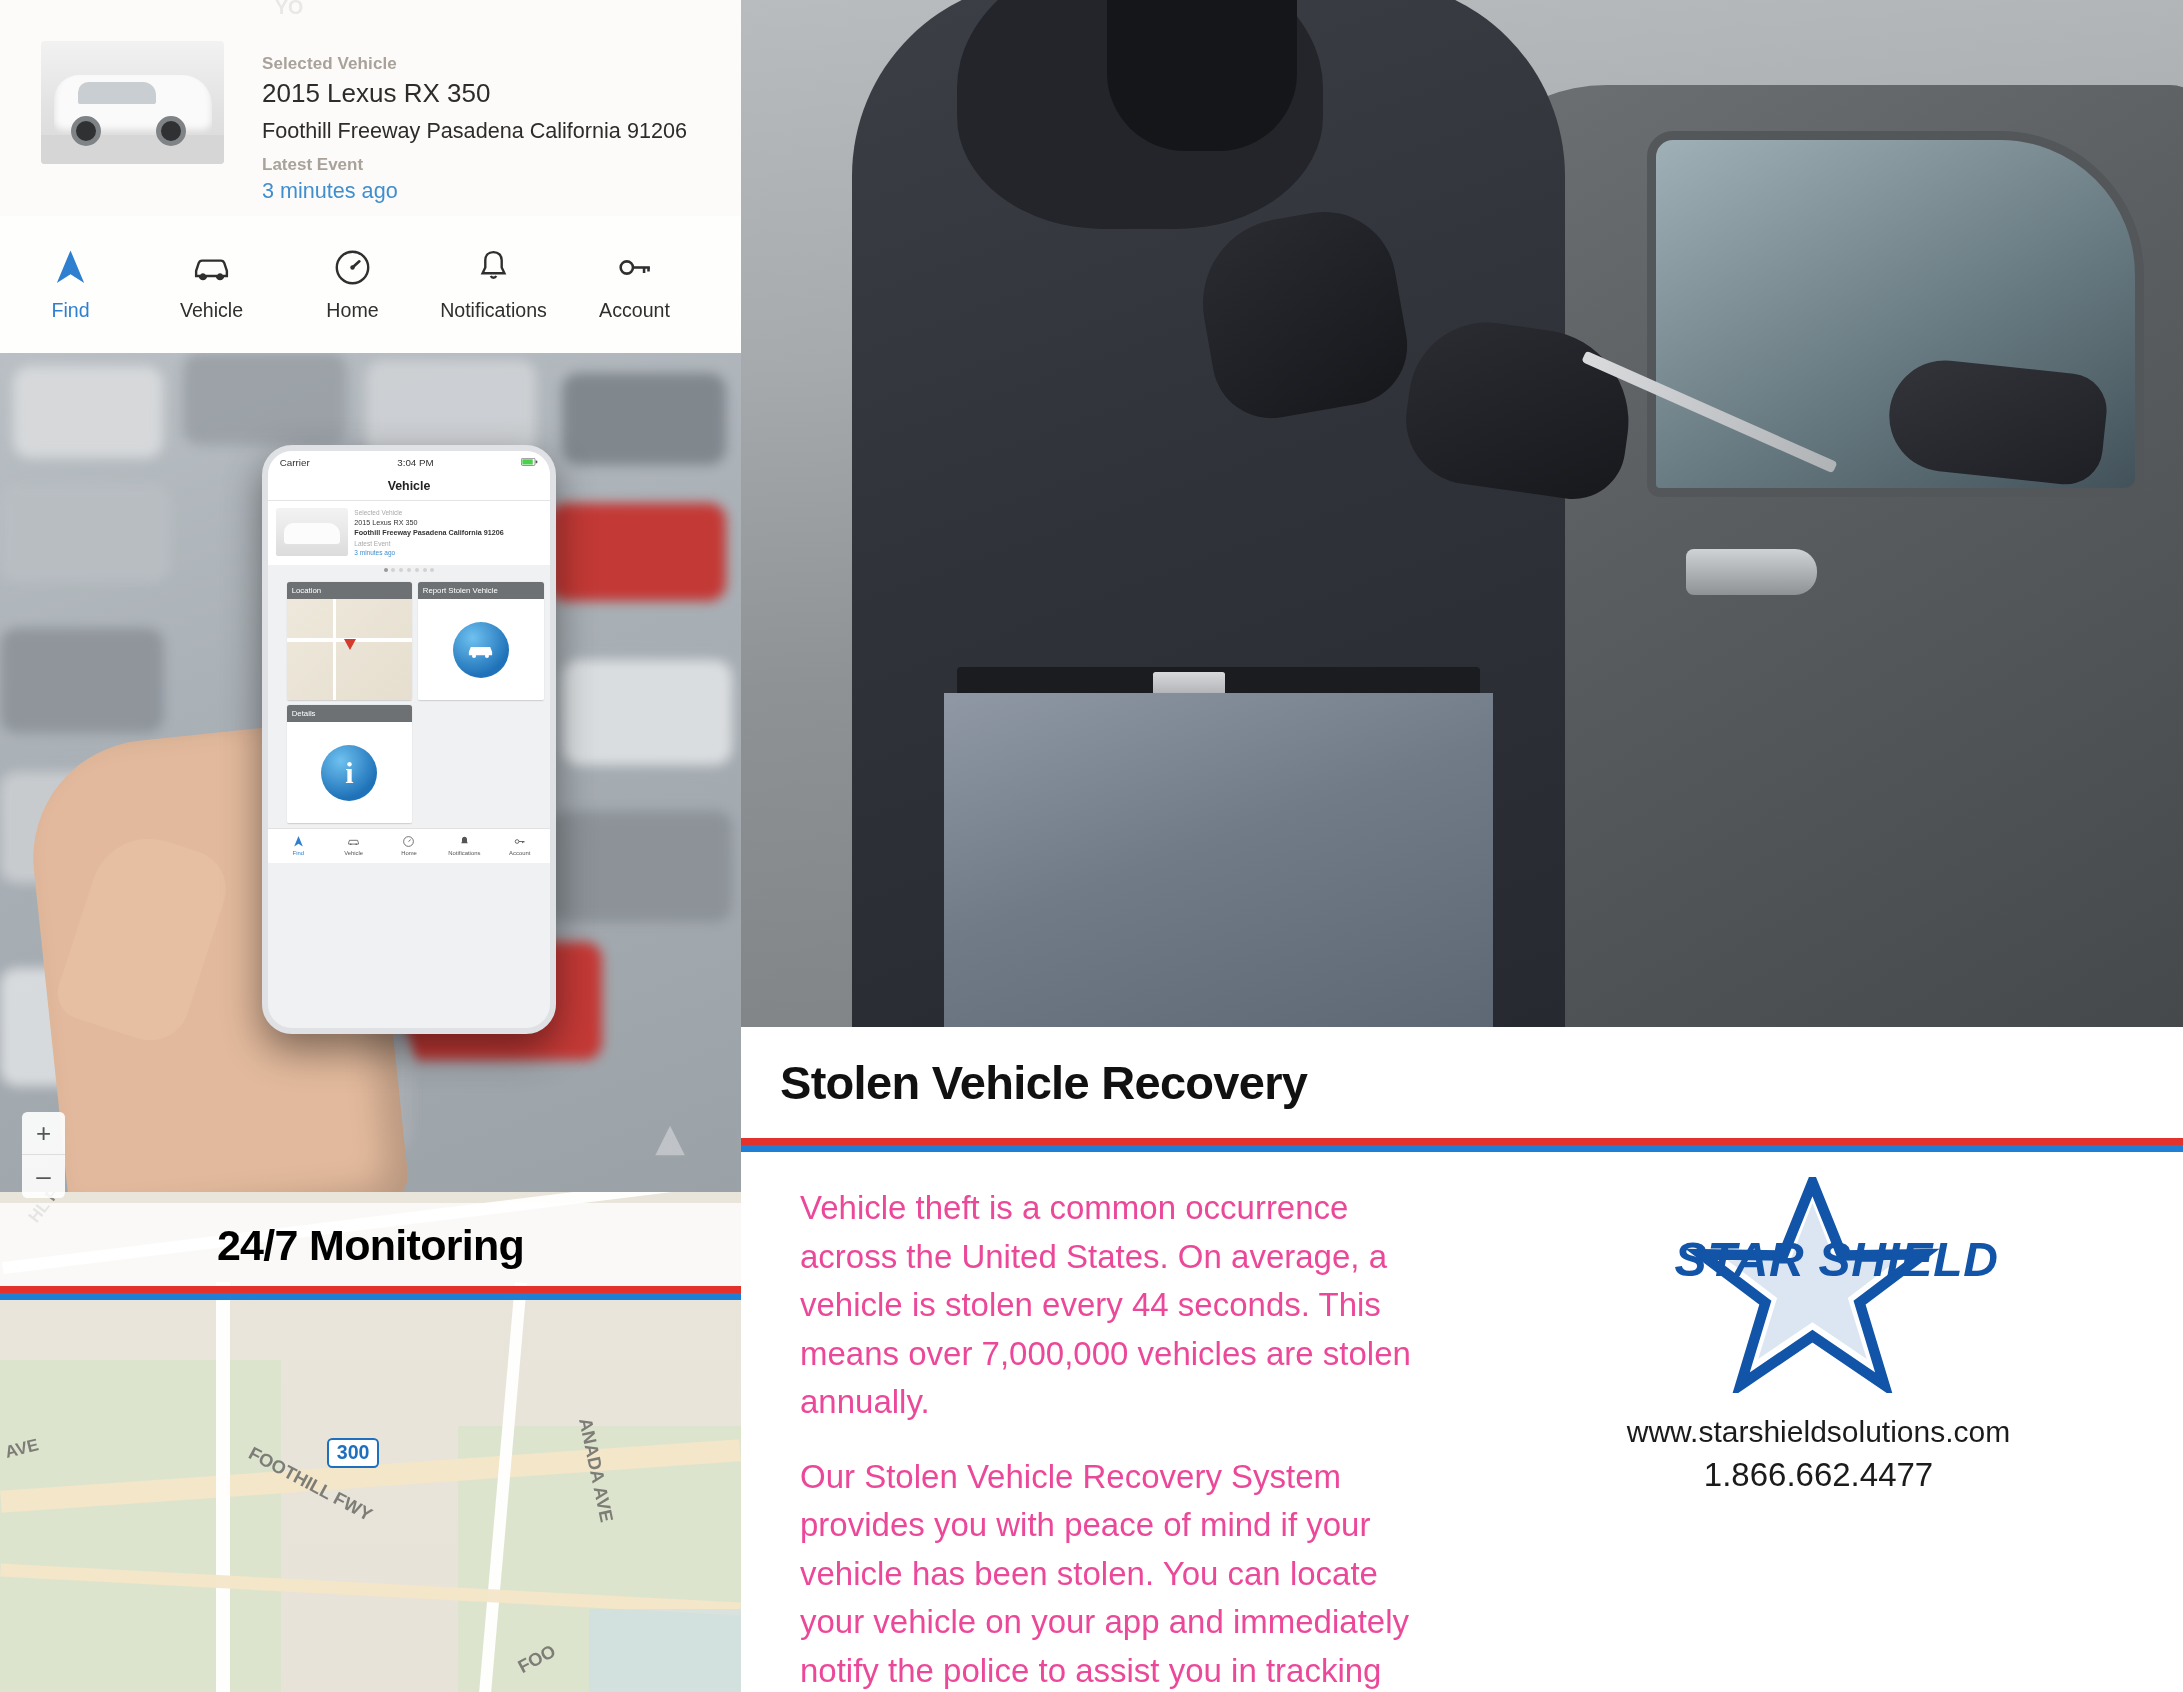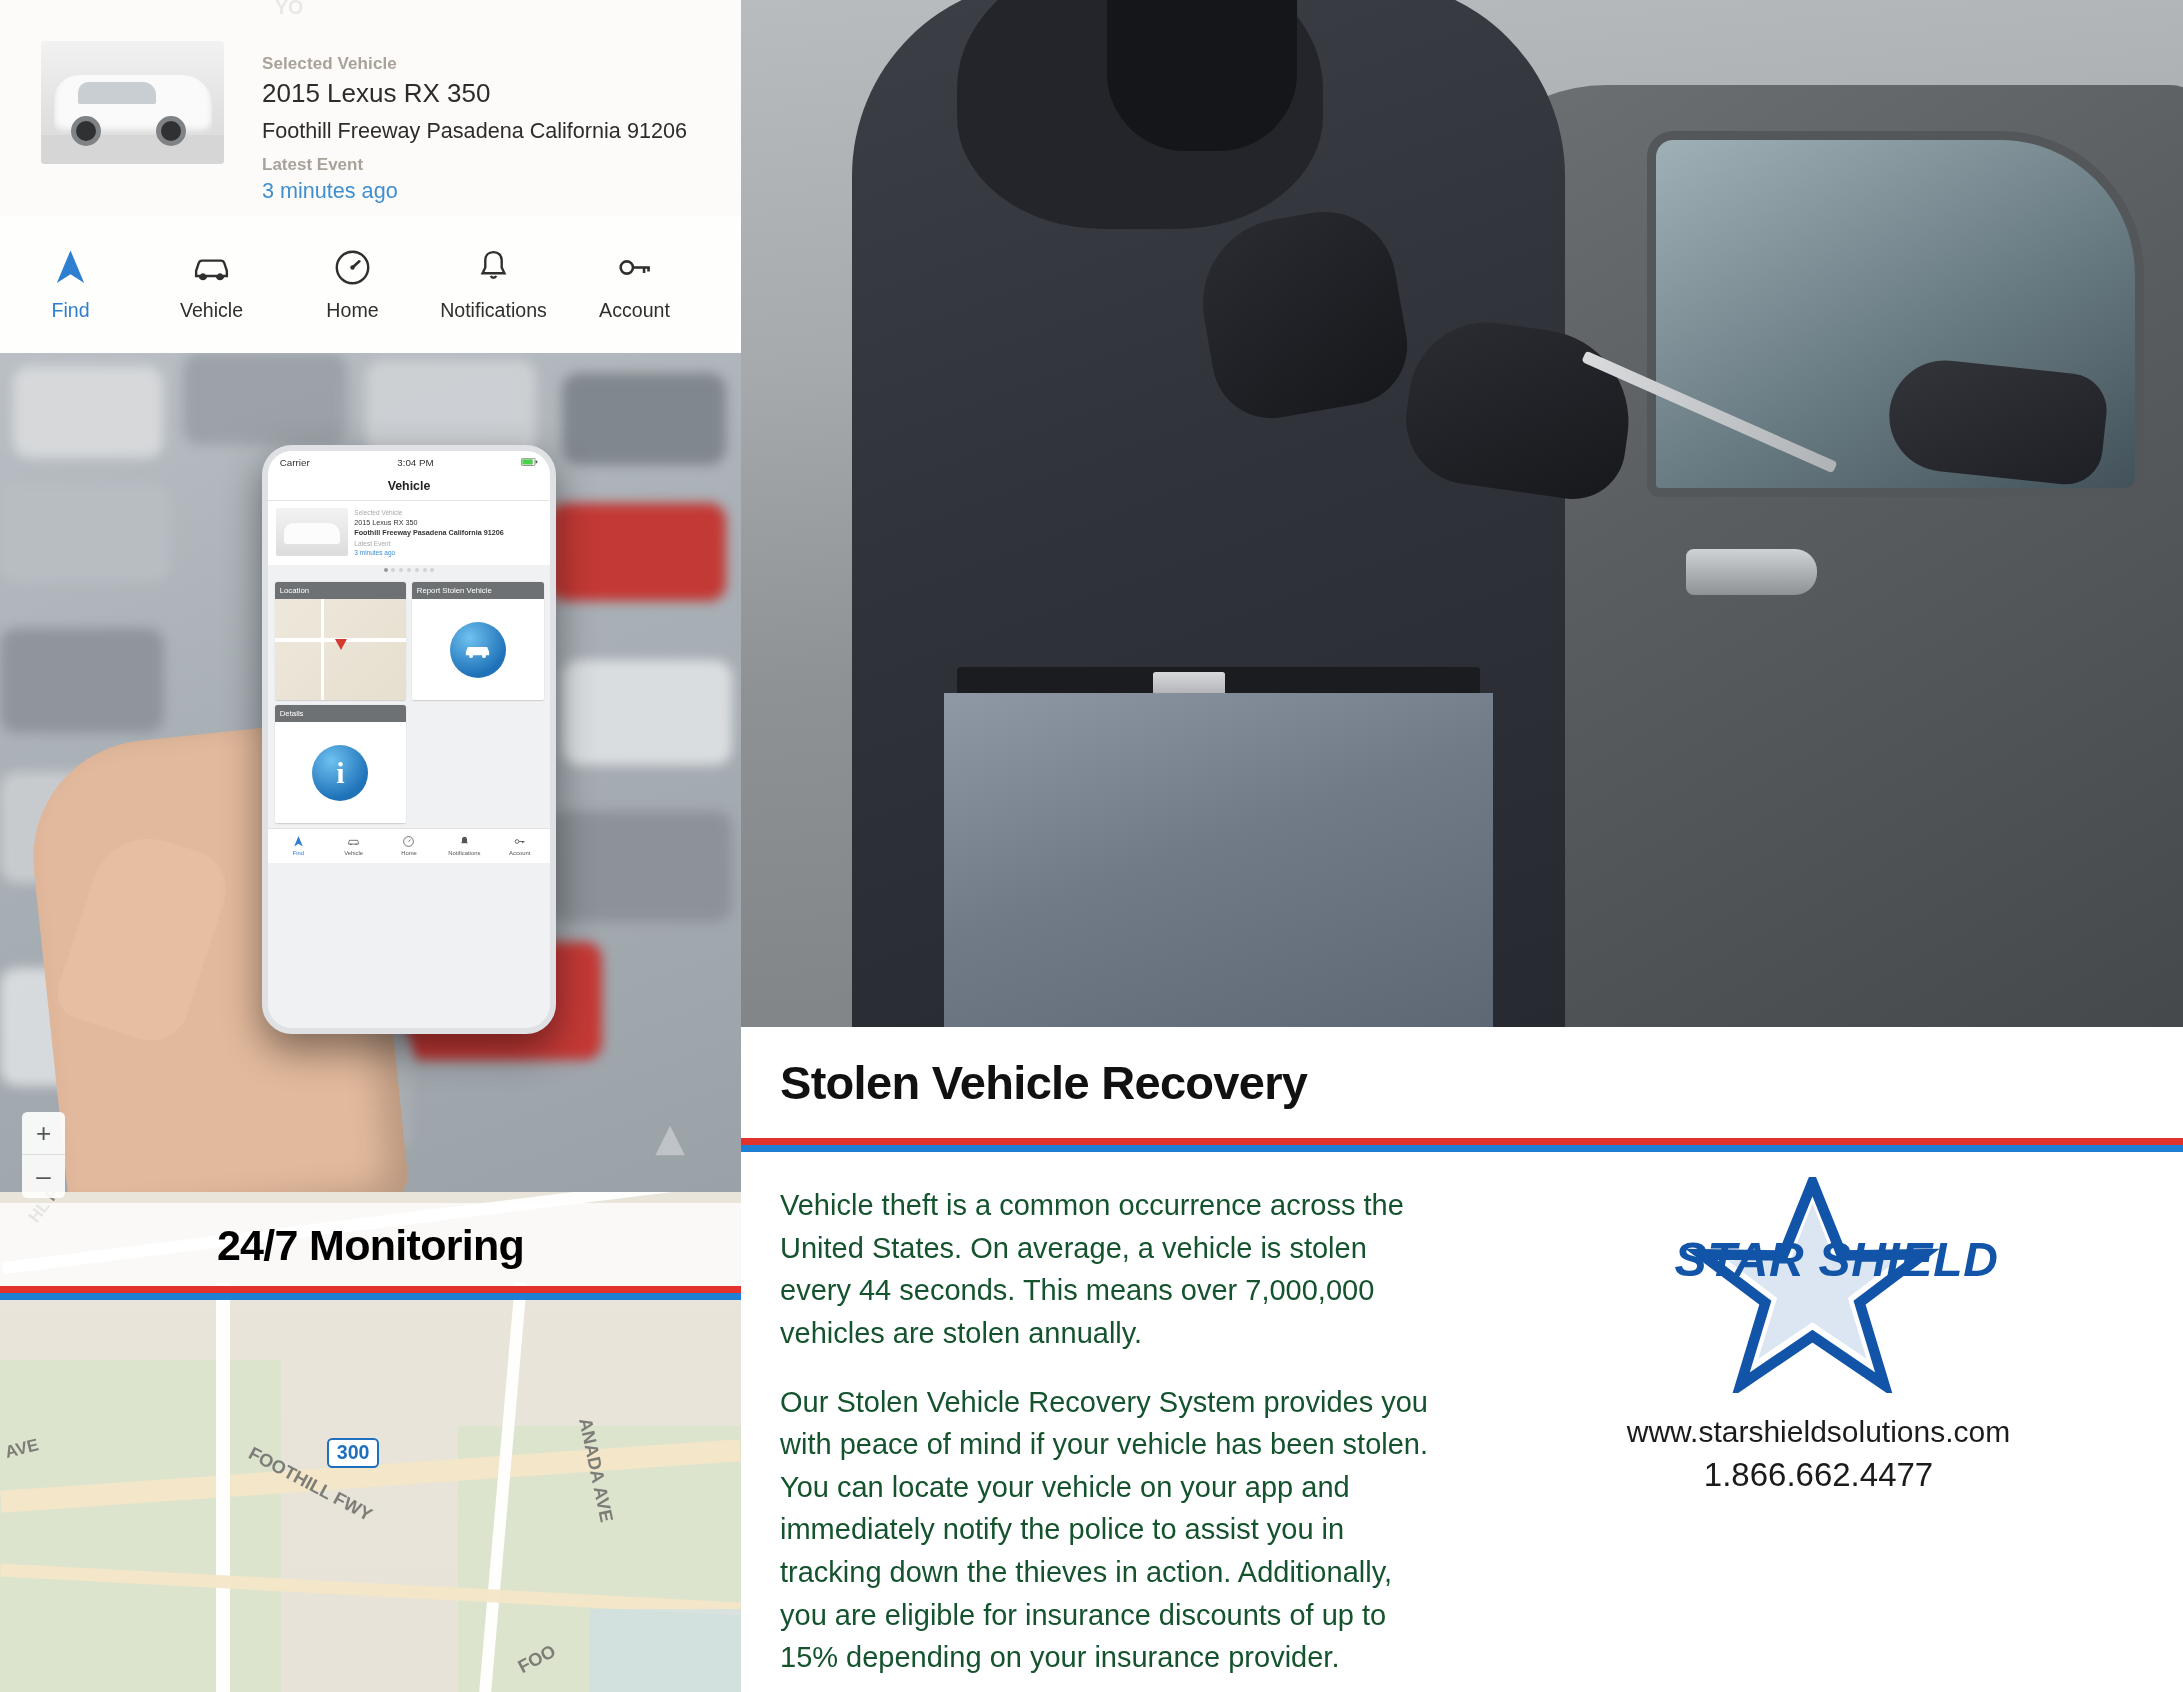--- a/index.html
+++ b/index.html
@@ -134,20 +134,21 @@
   }
   .ph-info { font-size: 7.2px; color:#333; line-height:1.45; }
   .ph-info .mini { color:#a9a9a9; font-size:6.5px; }
   .ph-info .blue { color:#3f8fd0; font-size:6.5px; }
   .ph-dots { display:flex; gap:3.9px; justify-content:center; padding: 2.6px 0 5.2px; }
   .ph-dots i { width:3.9px; height:3.9px; border-radius:50%; background:#d2d2d2; display:block; }
   .ph-dots i.on { background:#9a9a9a; }
   .ph-grid {
     display:grid; grid-template-columns: 1fr 1fr; gap: 5.2px; padding: 5.2px 6.5px;
     background:#f0f1f3;
+    margin-left:12px;
   }
   .ph-tile {
     background:#fff; border-radius:2.6px; height: 118px; position:relative; overflow:hidden;
     box-shadow:0 0.7px 1.3px rgba(0,0,0,.15);
   }
   .ph-tile .cap {
     position:absolute; left:0; top:0; width:100%; height:17px;
     background:#6e7173; color:#fff; font-size:7.8px; display:flex; align-items:center; padding-left:5.2px;
   }
   .ph-tile .body { position:absolute; top:17px; left:0; right:0; bottom:0; }
@@ -282,21 +283,21 @@
   }
   .right-title-bar h1 { font-size: 47px; font-weight: 800; color:#111; letter-spacing:-0.7px; }
 
   .r-rule-red { position:absolute; left:741px; top:1138px; width: 1442px; height: 7.2px; background:#e2322b; }
   .r-rule-blue { position:absolute; left:741px; top:1145px; width: 1442px; height: 7.2px; background:#1f7fd4; }
 
   .body-col {
     position:absolute; left: 780px; top: 1184px; width: 661px;
     font-family: "Liberation Sans", sans-serif;
   }
-  .body-col p { font-size: 29px; line-height: 1.47; color: #14532d; }
+  .body-col p { font-size: 33px; line-height: 1.47; color: #ec4899; margin-left: 20px; }
   .body-col p + p { margin-top: 26px; }
 
   .logo-col {
     position:absolute; left: 1557px; top: 1177px; width: 523px; text-align:center;
   }
   .logo-wrap { position:relative; width: 406px; height: 216px; margin: 0 auto; }
   .logo-star { position:absolute; left: 0; top: 0; width: 406px; height: 216px; }
   .logo-text {
     position:absolute; left: 59px; top: 60px; width: 327px;
     color:#1154a8; font-style: italic; font-weight: 800;

